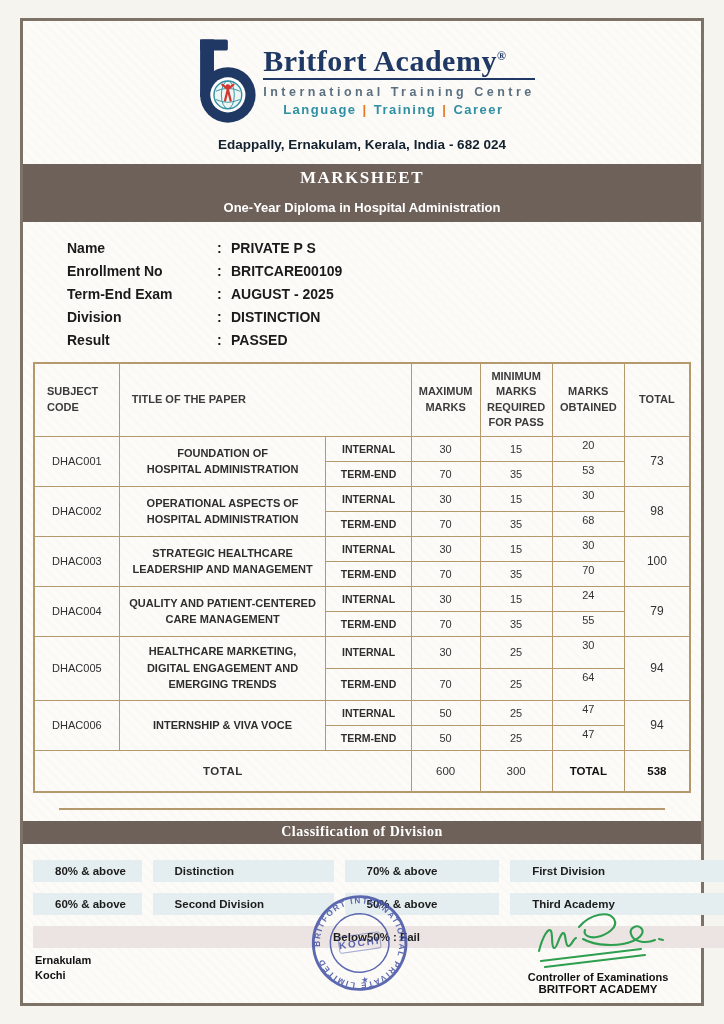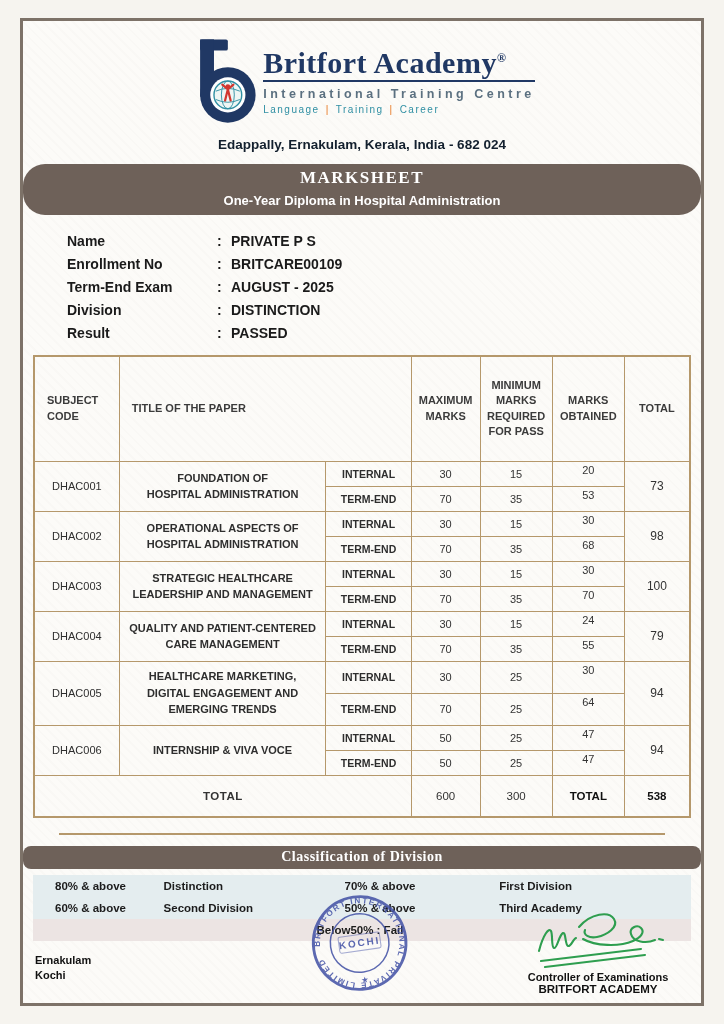--- a/index.html
+++ b/index.html
@@ -27,63 +27,63 @@
     font-family:"Liberation Serif", serif;
     font-weight:bold; font-size:30px; color:#203864; letter-spacing:.5px;
     border-bottom:2.5px solid #203864; padding-bottom:2px; line-height:1.05;
     white-space:nowrap;
   }
   .brand-name sup { font-size:12px; vertical-align:super; }
   .brand-sub {
     margin-top:5px; font-size:12.5px; letter-spacing:3.5px; color:#5b7080; font-weight:600;
     white-space:nowrap;
   }
-  .brand-tagline { margin-top:3px; font-size:10px; font-weight:normal; color:#2f8fa3; letter-spacing:1.5px; }
+  .brand-tagline { margin-top:3px; font-size:13px; font-weight:bold; color:#2f8fa3; letter-spacing:1.5px;margin-left:20px; }
   .brand-tagline .sep { color:#e87722; padding:0 6px; }
   .address { margin-top:10px; font-size:13.5px; font-weight:bold; color:#13202e; }
 
   
-  .title-bar { margin-top:12px; background:#6e6159; color:#fff; text-align:center; padding:4px 0 7px;border-radius:22px; }
+  .title-bar { margin-top:12px; background:#6e6159; color:#fff; text-align:center; padding:4px 0 7px; }
   .title-bar .t1 { font-family:"Liberation Serif", serif; font-weight:bold; font-size:17px; letter-spacing:1.5px; }
-  .title-bar .t2 { font-size:13px; font-weight:bold; margin-top:5px; }
+  .title-bar .t2 { font-size:13px; font-weight:bold; margin-top:12px; }
 
   
   .details { margin:15px 0 10px 44px; }
   .details .row { line-height:23px; font-size:14px; font-weight:600; color:#1a1a1a; }
   .details .lbl { display:inline-block; width:150px; }
   .details .sep { display:inline-block; width:14px; }
 
   
   table.marks {
     width:658px; margin:6px auto 0; border-collapse:collapse; table-layout:fixed;
     font-size:11px; color:#333; border:2px solid #b5986b;
   }
   table.marks th, table.marks td { border:1px solid #b5986b; }
   table.marks th {
     font-weight:bold; color:#3b3b3b; white-space:pre-line; text-align:center;
-    padding:21px 4px; height:70px; font-size:11px; line-height:1.4;
+    padding:5px 4px; height:70px; font-size:11px; line-height:1.4;
   }
   table.marks th.left { text-align:left; padding-left:12px; }
   table.marks td { text-align:center; height:25px; padding:2px 4px; }
   td.code { font-size:11px; color:#2e2e2e; }
   td.title { text-align:left; padding-left:12px; white-space:pre-line; font-weight:600; color:#2e2e2e; line-height:1.5; }
   td.type { font-size:10.5px; font-weight:600; color:#2e2e2e; }
   td.obt { vertical-align:top; padding-top:3px; }
   tr.tall td { height:32px; }
   tr.total-row td { height:42px; font-size:11.5px; }
   td.total-label { text-align:left; padding-left:80px; font-weight:600; letter-spacing:.5px; }
   td.bold { font-weight:bold; color:#111; }
   td.tot { font-size:12px; }
 
   .rule { margin:15px 36px 11px; border-top:2px solid #b5986b; }
 
   
   .class-bar { background:#6e6159; color:#fff; text-align:center; padding:3px 0 4px;
-    font-family:"Liberation Serif", serif; font-weight:bold; font-size:14px; letter-spacing:.5px;border-radius:8px; }
-  .class-grid { margin:6px 10px 0; display:grid; grid-template-columns:16.5% 27.5% 23.5% 32.5%; gap:0; }
+    font-family:"Liberation Serif", serif; font-weight:bold; font-size:14px; letter-spacing:.5px; }
+  .class-grid { margin:16px 10px 0; display:grid; grid-template-columns:16.5% 27.5% 23.5% 32.5%; gap:11px; }
   .class-cell { background:#e4edef; font-size:11.5px; font-weight:bold; color:#1c1c1c; padding:5px 4px 5px 22px; }
   .class-fail { grid-column:1 / -1; background:#ece4e3; text-align:center; padding-left:0; }
 
   
   .footer { position:absolute; left:0; right:0; bottom:0; height:122px; }
   .place { position:absolute; left:12px; bottom:20px; font-size:11px; font-weight:bold; white-space:pre-line; line-height:1.35; color:#111;margin-top:44px; }
   .stamp { position:absolute; left:50%; bottom:4px; transform:translateX(-52%) rotate(-8deg); opacity:.85; }
   .signature { position:absolute; right:14px; bottom:8px; width:178px; text-align:center; }
   .signature svg { display:block; margin:0 auto -2px; }
   .sig-role { font-size:11px; font-weight:bold; color:#111; }

